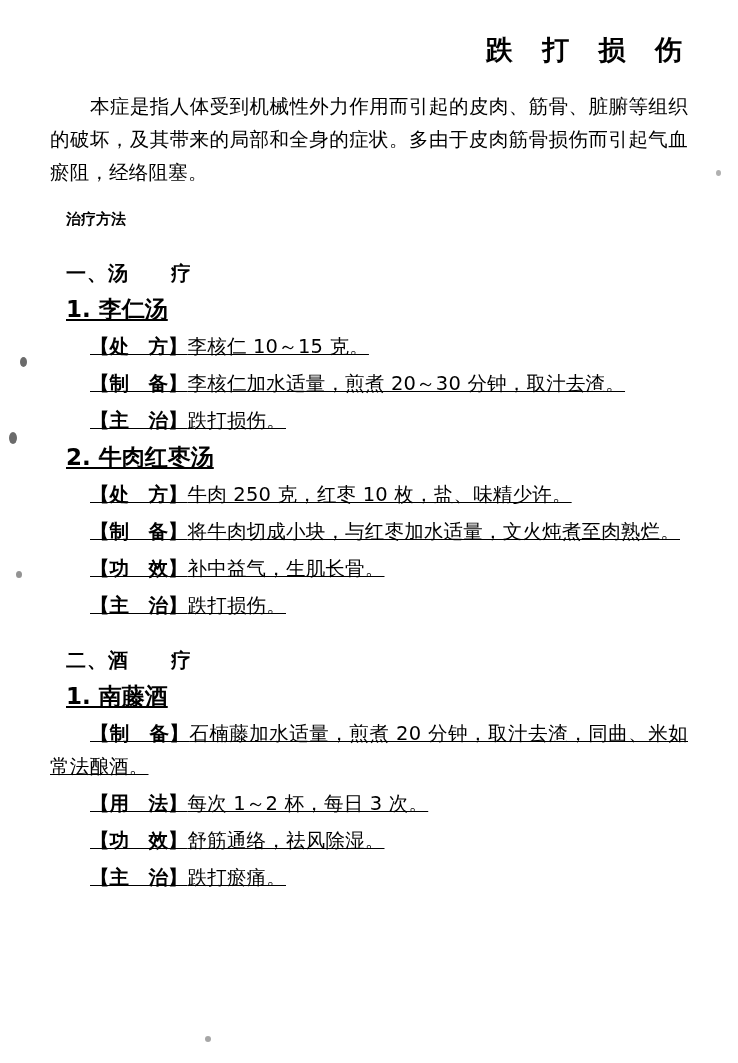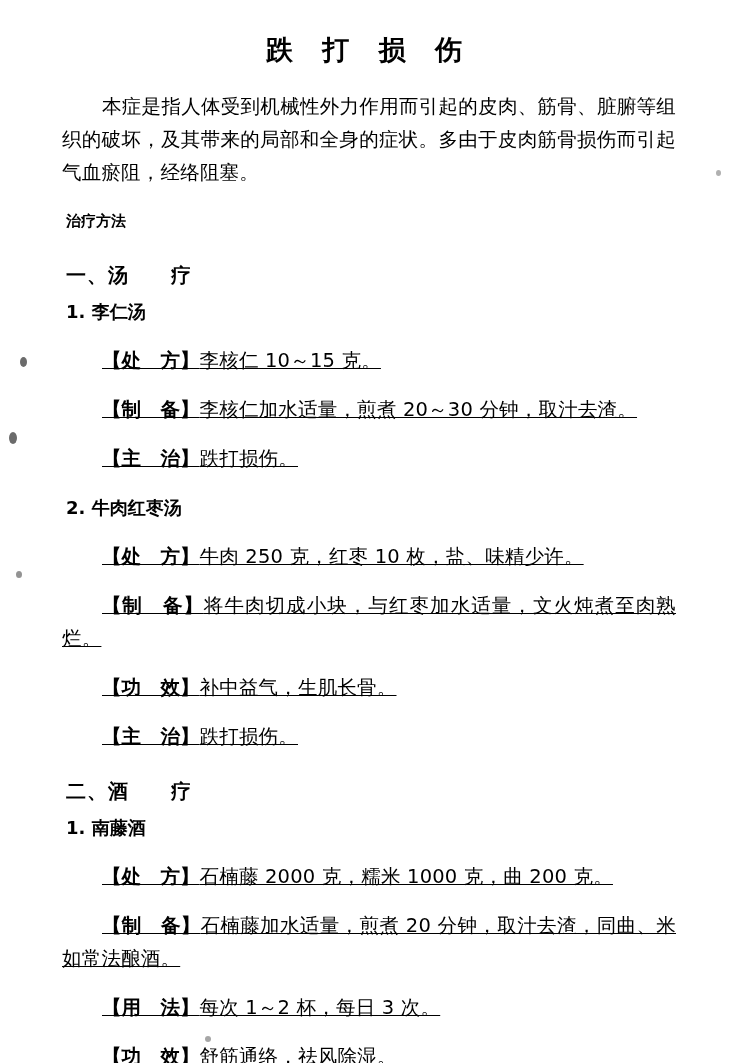--- a/index.html
+++ b/index.html
@@ -16,29 +16,29 @@
     overflow: hidden;
   }
   .page {
     position: relative;
     width: 738px;
     height: 1063px;
     box-sizing: border-box;
     padding: 22px 46px 0 46px;
   }
   .doc-title {
-    text-align: center;
+    text-align: right;
     font-size: 27px;
     font-weight: bold;
     letter-spacing: 10px;
     margin: 10px 0 22px 0;
     font-family: "DejaVu Sans", "Liberation Sans", sans-serif;
   }
   p {
-    margin: 16px;
+    margin: 4px;
     font-size: 19.5px;
     line-height: 33px;
     text-align: justify;
     letter-spacing: 0.2px;
   }
   .indent2 {
     text-indent: 40px;
   }
   .section-head {
     font-size: 15px;
@@ -49,25 +49,26 @@
   }
   .sub-head {
     font-size: 20px;
     font-weight: bold;
     text-indent: 20px;
     margin: 22px 0 4px 0;
     line-height: 32px;
     letter-spacing: 1px;
   }
   .item-head {
-    font-size: 18px;
+    font-size: 23px;
     font-weight: bold;
     text-indent: 20px;
     margin: 2px 0 0 0;
     line-height: 33px;
+    text-decoration: underline;
   }
   .entry {
     font-size: 19.5px;
     line-height: 33px;
     text-indent: 40px;
     text-align: justify;
     text-decoration: underline;
   }
   .entry .tag {
     font-weight: bold;
@@ -111,19 +112,18 @@
 
   <div class="item-head">2. 牛肉红枣汤</div>
   <p class="entry"><span class="tag">【处　方】</span><span>牛肉 250 克，红枣 10 枚，盐、味精少许。</span></p>
   <p class="entry"><span class="tag">【制　备】</span><span>将牛肉切成小块，与红枣加水适量，文火炖煮至肉熟烂。</span></p>
   <p class="entry"><span class="tag">【功　效】</span><span>补中益气，生肌长骨。</span></p>
   <p class="entry"><span class="tag">【主　治】</span><span>跌打损伤。</span></p>
 
   <h3 class="sub-head">二、酒　　疗</h3>
 
   <div class="item-head">1. 南藤酒</div>
-  <p class="entry"><span class="tag">【处　方】</span><span>石楠藤 2000 克，糯米 1000 克，曲 200 克。</span></p>
   <p class="entry"><span class="tag">【制　备】</span><span>石楠藤加水适量，煎煮 20 分钟，取汁去渣，同曲、米如常法酿酒。</span></p>
   <p class="entry"><span class="tag">【用　法】</span><span>每次 1～2 杯，每日 3 次。</span></p>
   <p class="entry"><span class="tag">【功　效】</span><span>舒筋通络，祛风除湿。</span></p>
   <p class="entry"><span class="tag">【主　治】</span><span>跌打瘀痛。</span></p>
 
 </div>
 
 </body></html>

